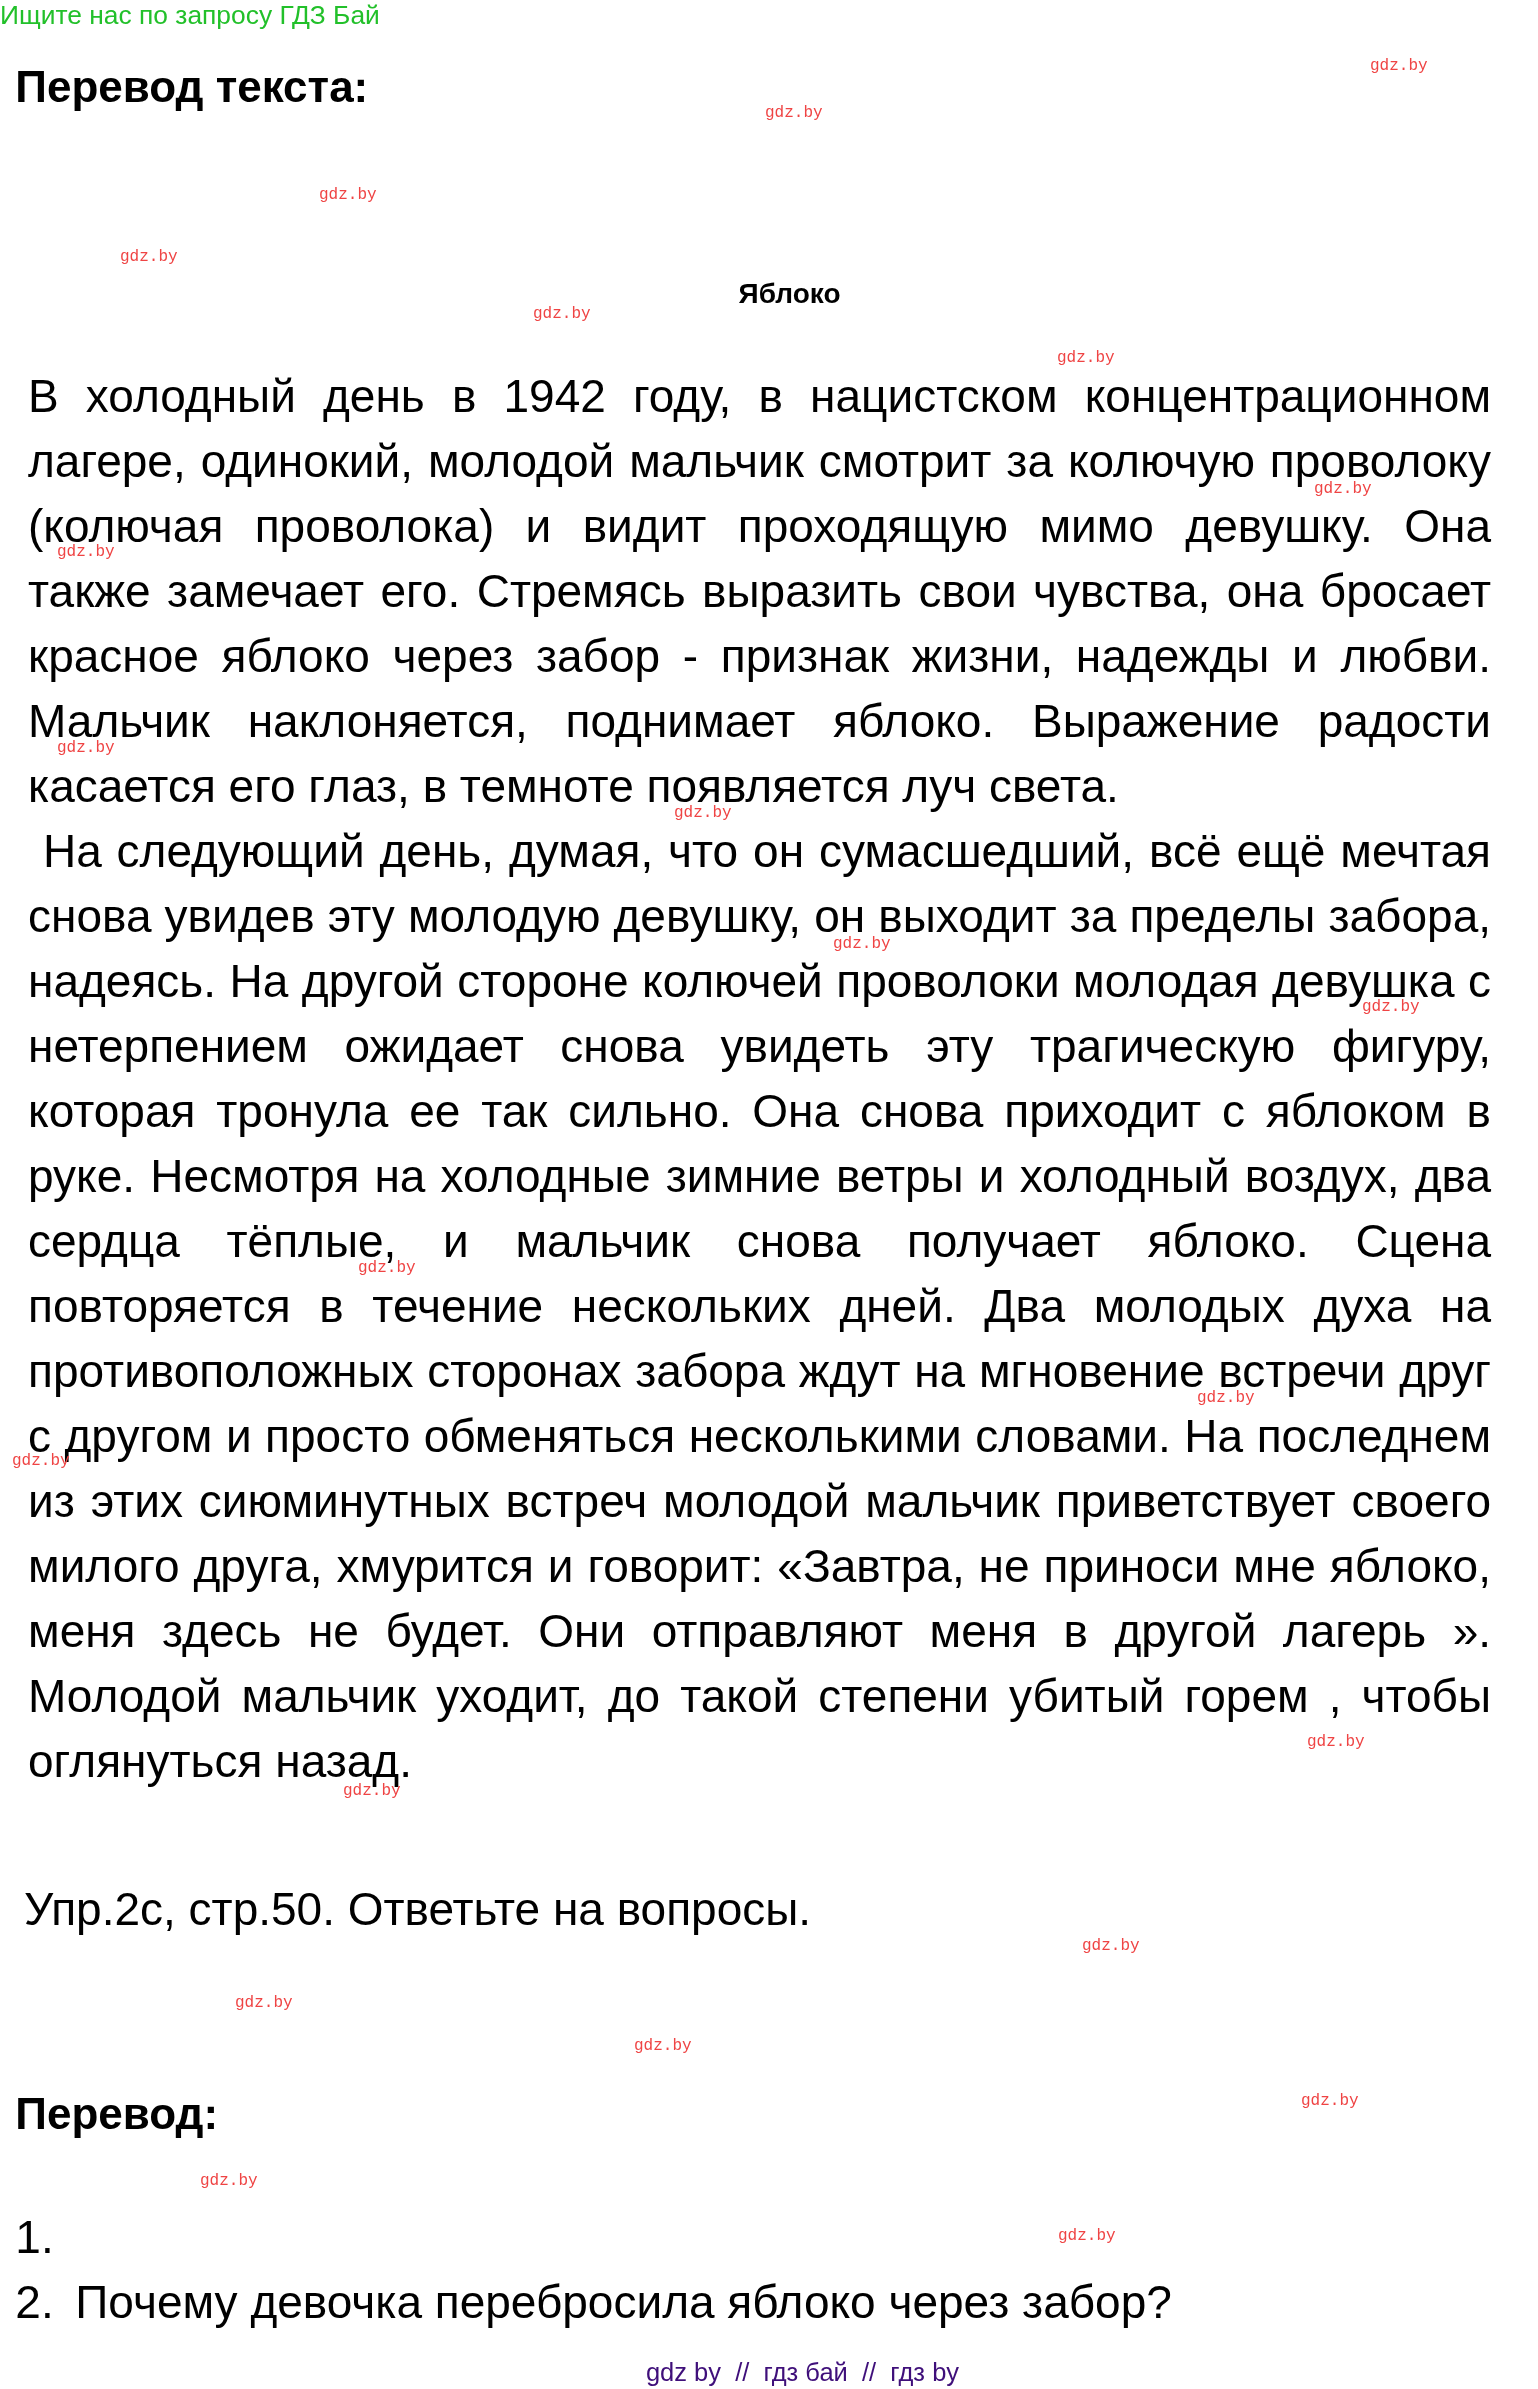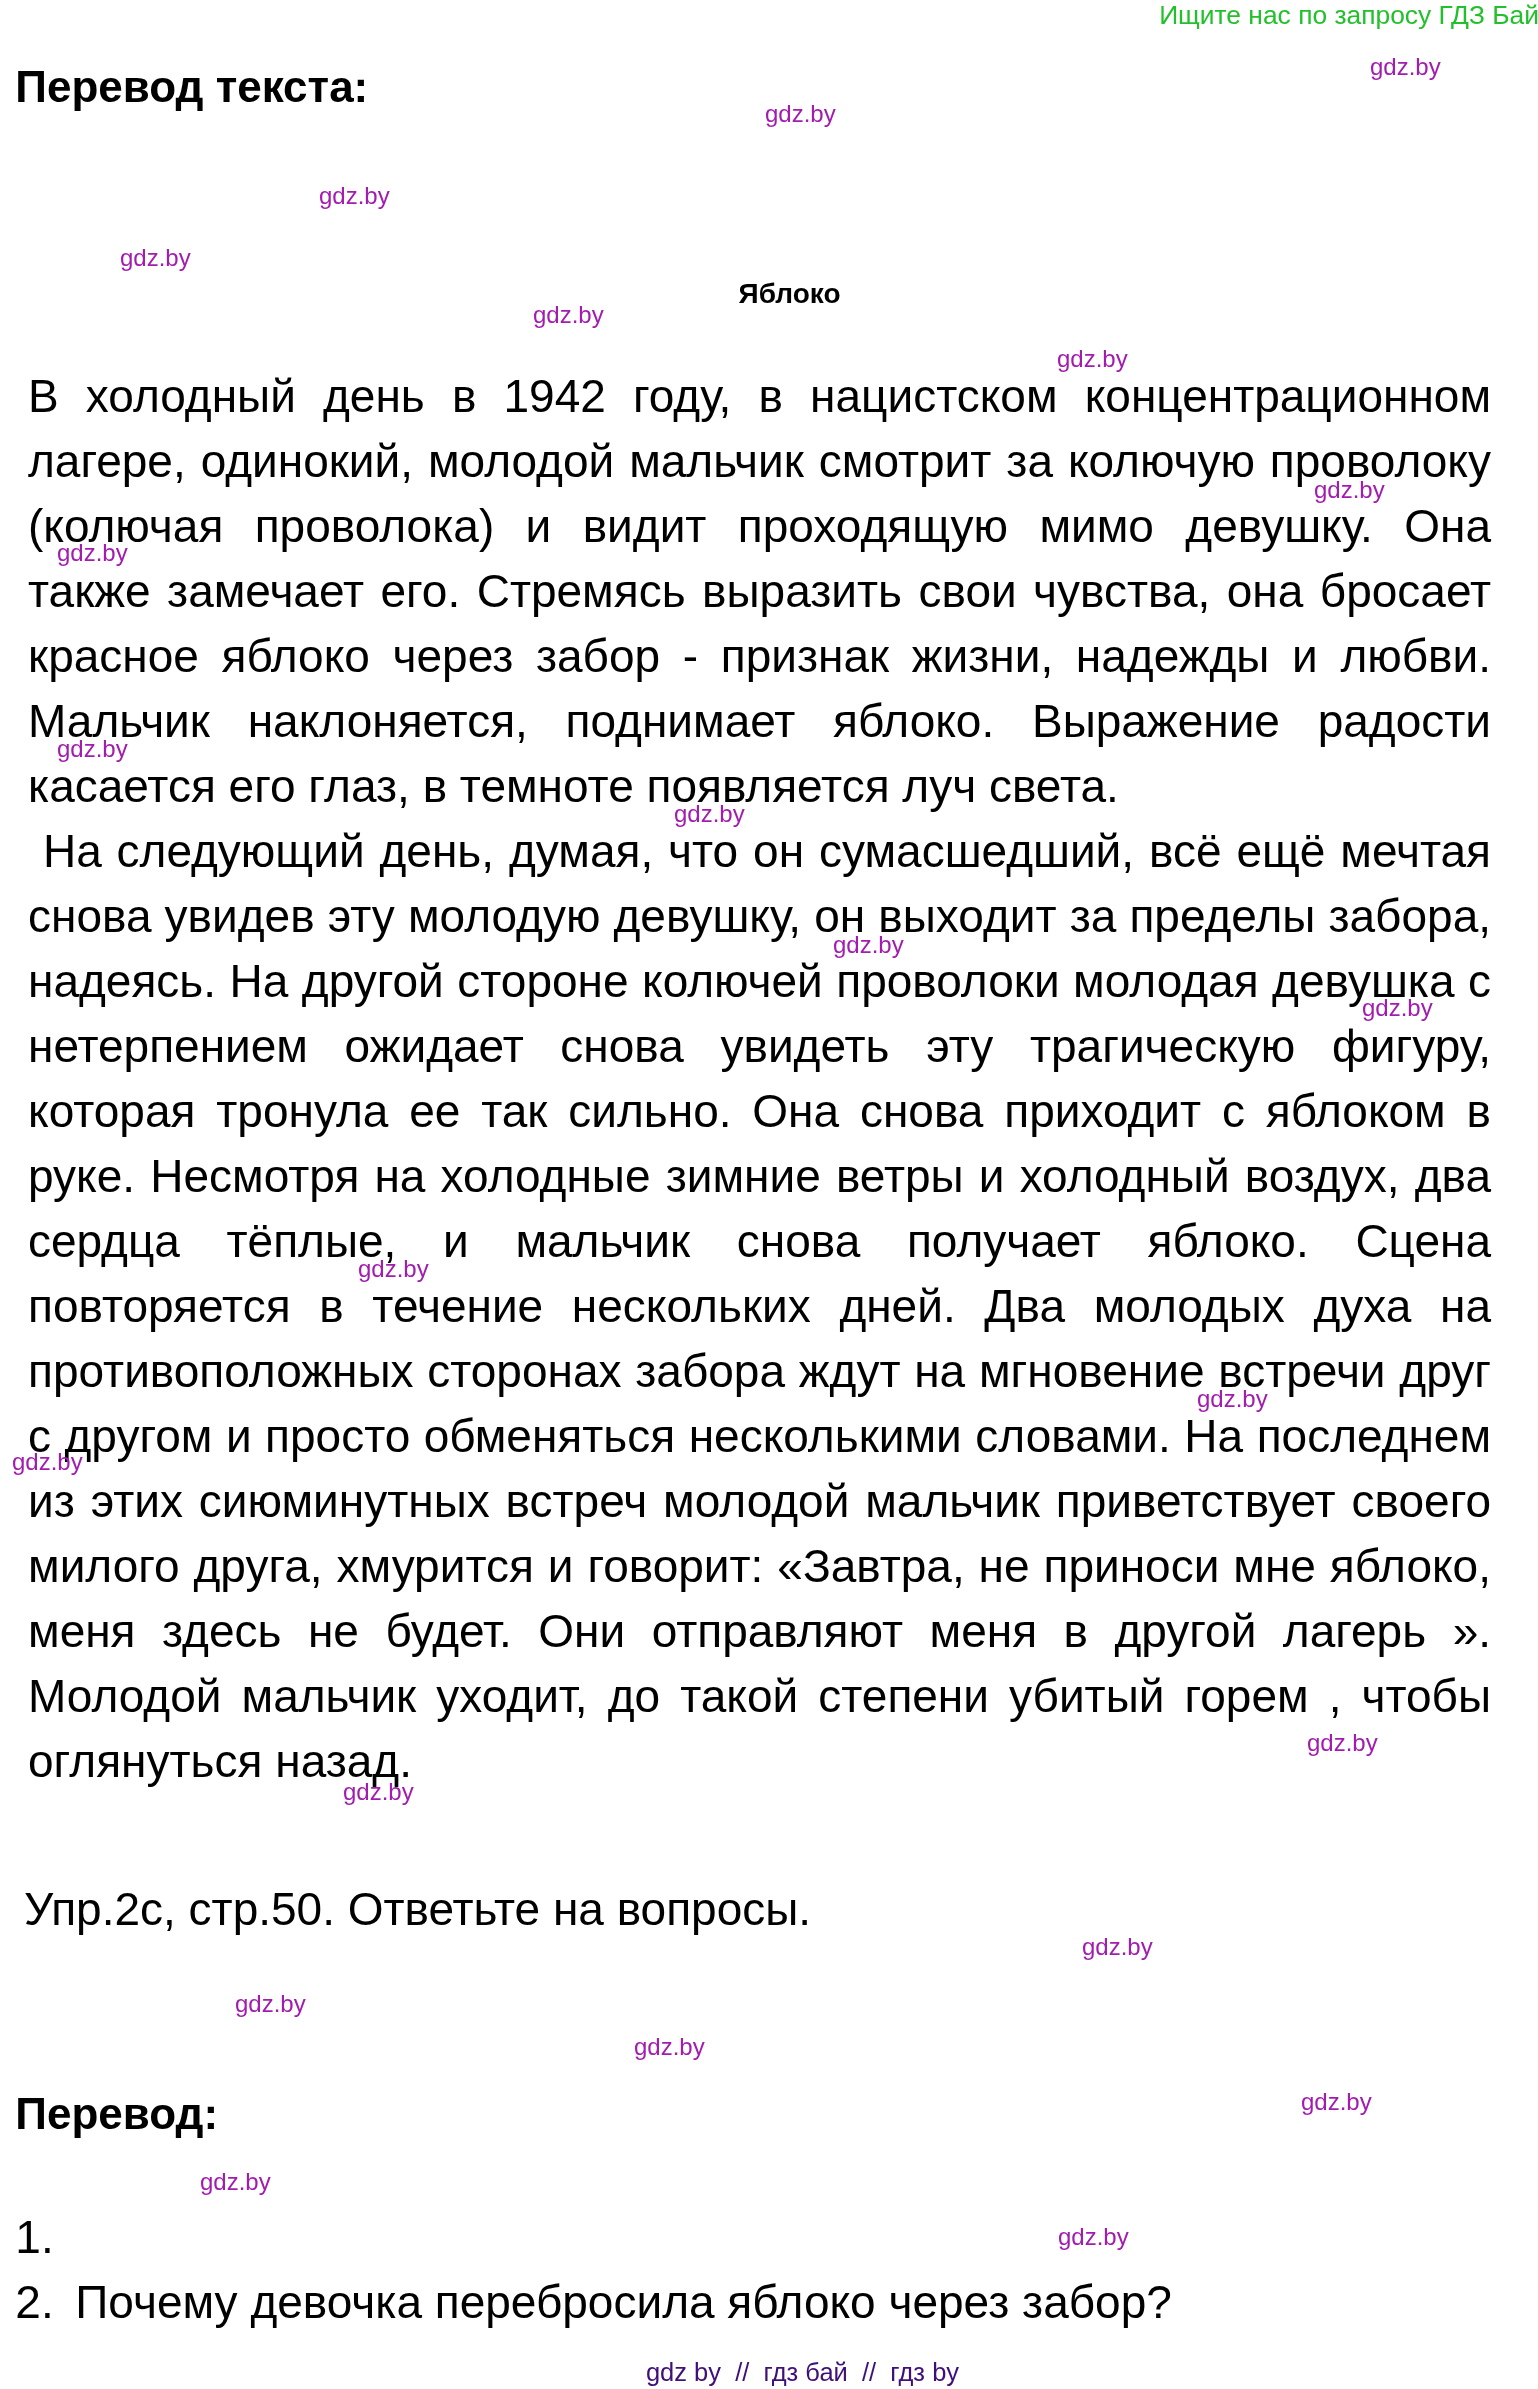--- a/index.html
+++ b/index.html
@@ -1,21 +1,21 @@
 <!DOCTYPE html>
 <html style="font-size:13.6px"><head>
   <meta charset="utf-8">
   <style>
     html, body { margin: 0; padding: 0; background: #ffffff; }
     body { width: 1539px; height: 2389px; position: relative; overflow: hidden; }
     .serif { font-family: Liberation Sans, sans-serif; color: #000; }
     .sans { font-family: "Liberation Sans", "DejaVu Sans", sans-serif; }
     .top-banner {
       position: absolute; left: 0; width: 1539px; top: 0; height: 31px;
-      text-align: right; font-size: 26.4px; line-height: 31px; color: #22c02a;
+      text-align: left; font-size: 26.4px; line-height: 31px; color: #22c02a;
     }
     .bottom-banner {
       position: absolute; left: 0; width: 1533px; top: 2355px; height: 34px;
       text-align: center; font-size: 25.5px; line-height: 34px; color: #3f0f7a;
       white-space: pre;
       margin-left: 36px;
     }
     .h-section {
       position: absolute; left: 15.3px; font-weight: bold; font-size: 44px; line-height: 51px; margin: 0;
     }
@@ -32,22 +32,22 @@
     .exercise {
       position: absolute; left: 24px; top: 1882px; font-size: 46px; line-height: 54px; margin: 0;
     }
     .q-list {
       position: absolute; left: 15.3px; top: 2205px; margin: 0; padding: 0; list-style: none;
       font-size: 46px; line-height: 65px;
     }
     .q-list li { display: flex; }
     .q-num { width: 60px; display: inline-block; }
     .wm {
-      position: absolute; font-size: 24px; line-height: 27px; color: #a21caf;
-      font-family: Liberation Sans, sans-serif; white-space: nowrap;
+      position: absolute; font-size: 16px; line-height: 27px; color: #ef4444;
+      font-family: Liberation Mono, monospace; white-space: nowrap;
     }
   </style>
 </head>
 <body>
 
 <div class="top-banner sans">Ищите нас по запросу ГДЗ Бай</div>
 
 <h1 class="h-section serif" style="top:61px;">Перевод текста:</h1>
 
 <h2 class="title serif">Яблоко</h2>

